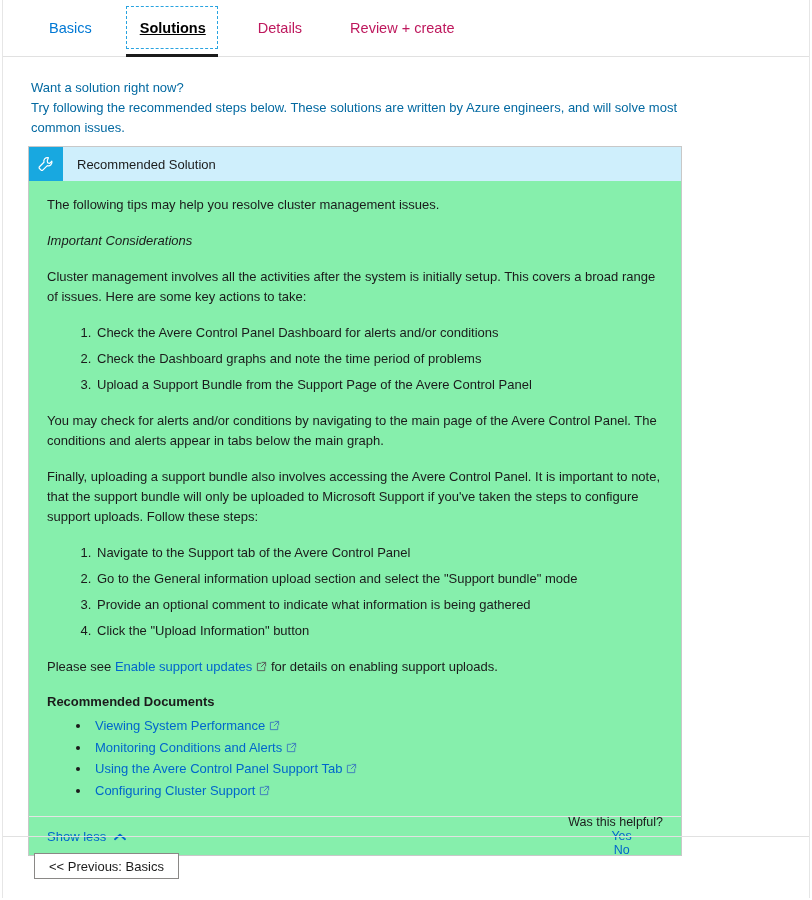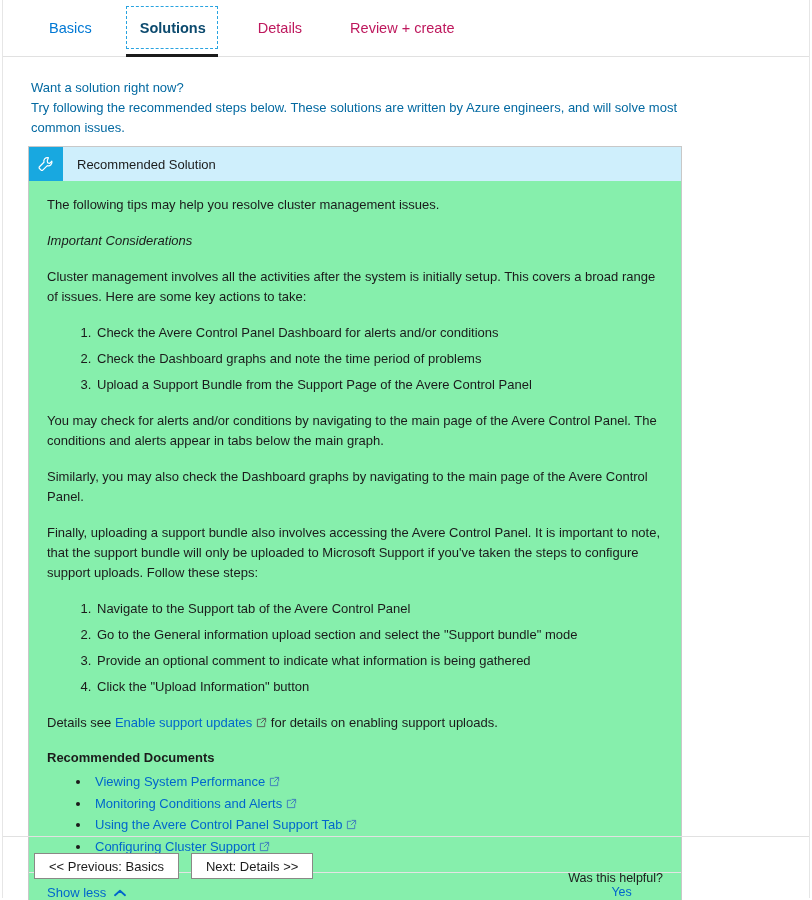--- a/index.html
+++ b/index.html
@@ -60,22 +60,23 @@
     font-size: 14.5px;
     line-height: 1;
   }
   .tab-basics .tab-inner { color: #0078d4; }
   .tab-details .tab-inner,
   .tab-review .tab-inner { color: #be185d; }
   .tab-solutions { margin-left: 44px; }
   .tab-details { margin-left: 48px; }
   .tab-review { margin-left: 44px; }
   .tab-solutions .tab-inner {
-    color: #0c4a6e;
+    color: #000000;
     font-weight: 600;
+    text-decoration: underline;
   }
   .tab-solutions .focus-ring {
     position: absolute;
     left: -12px;
     right: -10px;
     top: 6px;
     bottom: 8px;
     border: 1px dashed #29a3e0;
     box-sizing: border-box;
   }
@@ -299,32 +300,31 @@
       <p>Cluster management involves all the activities after the system is initially setup. This covers a broad range of issues. Here are some key actions to take:</p>
 
       <ol class="steps">
         <li>Check the Avere Control Panel Dashboard for alerts and/or conditions</li>
         <li>Check the Dashboard graphs and note the time period of problems</li>
         <li>Upload a Support Bundle from the Support Page of the Avere Control Panel</li>
       </ol>
 
       <p>You may check for alerts and/or conditions by navigating to the main page of the Avere Control Panel. The conditions and alerts appear in tabs below the main graph.</p>
 
-      <p>Similarly, you may also check the Dashboard graphs by navigating to the main page of the Avere Control Panel.</p>
 
       <p>Finally, uploading a support bundle also involves accessing the Avere Control Panel. It is important to note, that the support bundle will only be uploaded to Microsoft Support if you've taken the steps to configure support uploads. Follow these steps:</p>
 
       <ol class="steps">
         <li>Navigate to the Support tab of the Avere Control Panel</li>
         <li>Go to the General information upload section and select the "Support bundle" mode</li>
         <li>Provide an optional comment to indicate what information is being gathered</li>
         <li>Click the "Upload Information" button</li>
       </ol>
 
-      <p class="tight"><span>Details see </span><a class="link"><span>Enable support updates</span><span class="ext-icon"><svg width="11" height="11" viewBox="0 0 12 12" fill="none" stroke="#555555" stroke-width="1" stroke-linecap="round" stroke-linejoin="round">
+      <p class="tight"><span>Please see </span><a class="link"><span>Enable support updates</span><span class="ext-icon"><svg width="11" height="11" viewBox="0 0 12 12" fill="none" stroke="#555555" stroke-width="1" stroke-linecap="round" stroke-linejoin="round">
                 <path d="M9.5 6.7v3.8H1.5V2.5h3.8"></path>
                 <path d="M6.6 1.5h3.9v3.9"></path>
                 <path d="M10.4 1.6 5.6 6.4"></path>
               </svg></span></a><span> for details on enabling support uploads.</span></p>
 
       <div class="docs-heading">Recommended Documents</div>
 
       <ul class="docs">
         <li><a class="link"><span>Viewing System Performance</span><span class="ext-icon"><svg width="11" height="11" viewBox="0 0 12 12" fill="none" stroke="#3b78bd" stroke-width="1" stroke-linecap="round" stroke-linejoin="round">
                   <path d="M9.5 6.7v3.8H1.5V2.5h3.8"></path>
@@ -364,16 +364,15 @@
         <span class="yes">Yes</span>
         <span class="no">No</span>
       </div>
     </div>
 
   </div>
 
   <div class="bottom-divider"></div>
   <div class="nav-buttons">
     <button class="nav-btn">&lt;&lt; Previous: Basics</button>
-    <button class="nav-btn">Next: Details &gt;&gt;</button>
   </div>
 
 </div>
 
 </body></html>

